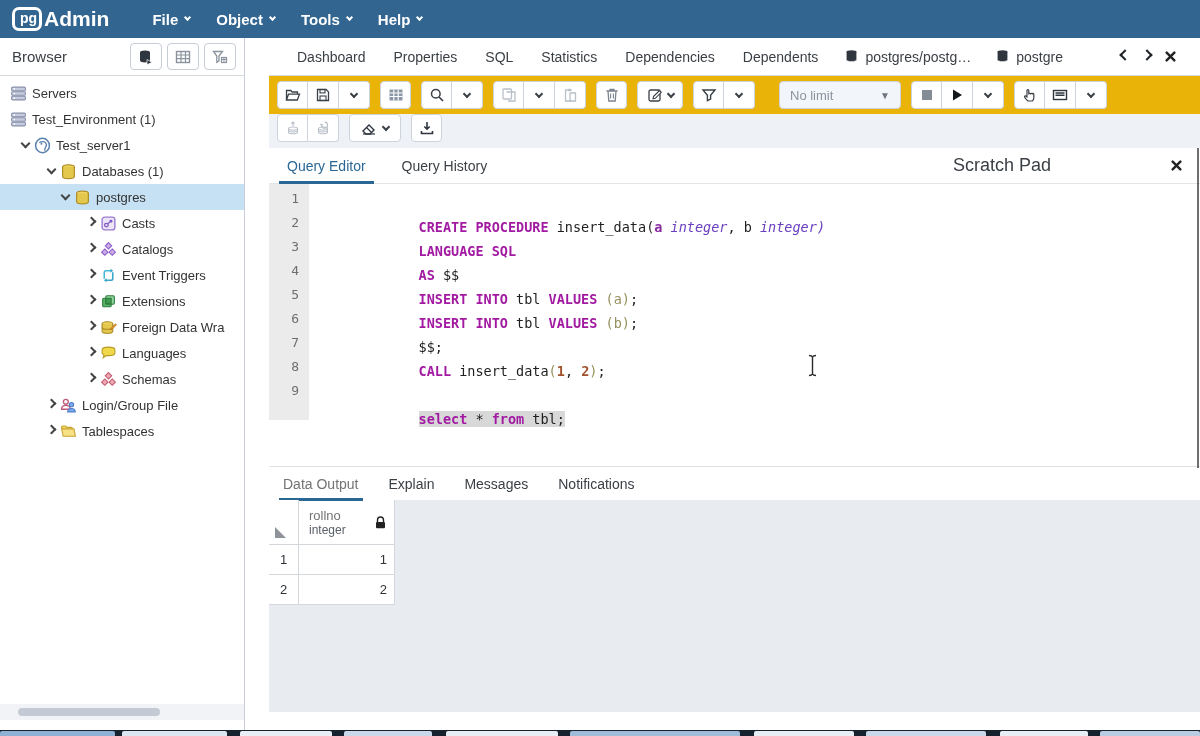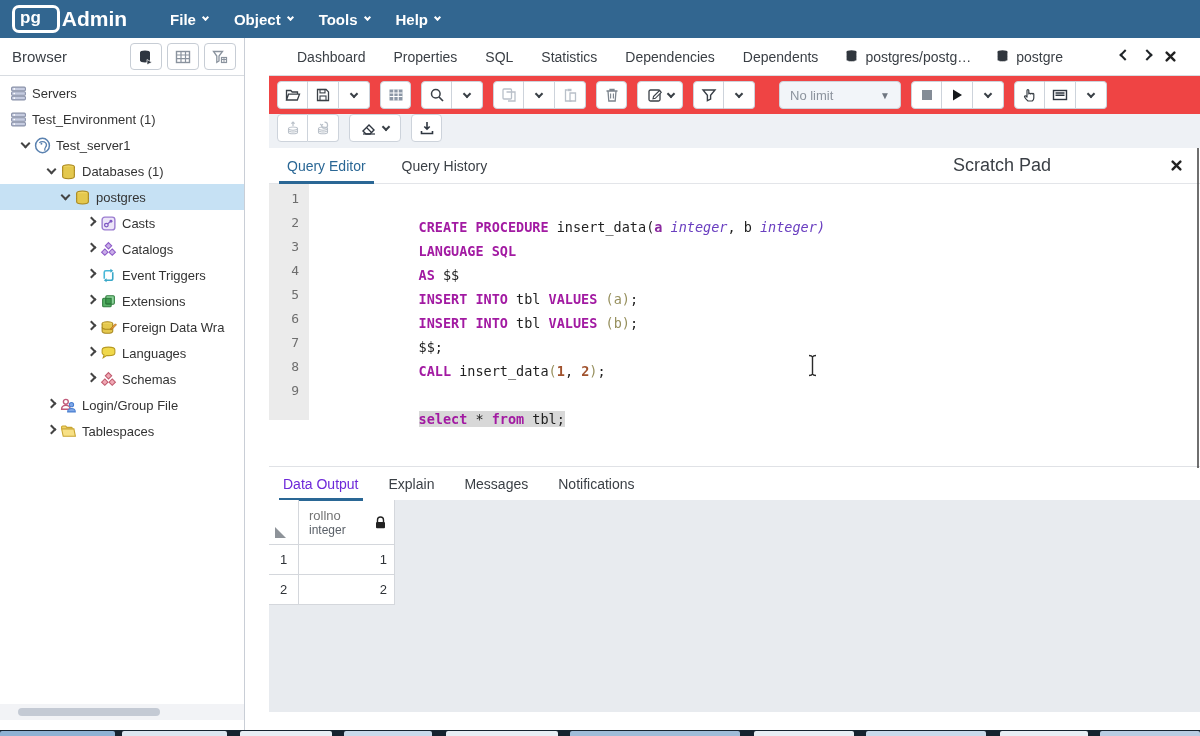--- a/index.html
+++ b/index.html
@@ -13,22 +13,22 @@
         transform:rotate(45deg); margin-top:-3px; }
   .cv.right { transform:rotate(-45deg); }
   .cv.left  { transform:rotate(135deg); }
   .cv.sm { width:5px; height:5px; border-width:2px; }
   .xicon { width:11px; height:11px; color:#222; }
 
   
   .menubar { height:38px; background:#326690; display:flex; align-items:center;
              color:#fff; flex:0 0 38px; }
   .logo { display:flex; align-items:center; margin:0 30px 0 12px; }
-  .logo-pg { border:3px solid #fff; border-radius:7px; padding:0 16px 2px 5px;
-             font-weight:bold; font-size:17px; letter-spacing:0; }
+  .logo-pg { border:3px solid #fff; border-radius:7px; padding:0 2px 2px 5px;
+             font-weight:bold; font-size:14px; letter-spacing:0; }
   .logo-admin { font-weight:bold; font-size:21px; margin-left:2px; }
   .menu-item { display:flex; align-items:center; gap:7px; padding:0 13px; height:38px;
                font-size:15px; font-weight:600; cursor:default; }
 
   
   .shell { flex:1 1 auto; display:flex; min-height:0;gap:24px; }
 
   
   .sidebar { width:245px; flex:0 0 245px; border-right:1px solid #C9CED6;
              display:flex; flex-direction:column; background:#fff; position:relative; }
@@ -58,21 +58,21 @@
 
   .main-tabs { height:38px; flex:0 0 38px; display:flex; align-items:center;
                border-bottom:1px solid #D8DCE1; padding:0 14px; gap:0; }
   .mtab { font-size:14px; color:#3A3F45; padding:0 14px; white-space:nowrap; cursor:default; }
   .dbtab { display:flex; align-items:center; gap:6px; font-size:14px; color:#3A3F45;
            padding:0 12px; white-space:nowrap; }
   .tabnav { margin-left:auto; display:flex; align-items:center; gap:14px; padding-right:10px; color:#1F2428; }
   .tabnav .cv { width:8px; height:8px; border-width:2.5px; }
 
   
-  .toolbar { height:38px; flex:0 0 38px; background:#ef4444; display:flex; align-items:center;
+  .toolbar { height:38px; flex:0 0 38px; background:#eab308; display:flex; align-items:center;
              padding:0 8px; gap:10px; }
   .toolbar2 { height:34px; flex:0 0 34px; background:#EEF1F5; display:flex; align-items:flex-start;
               padding:0 8px; gap:10px; }
   .bgroup { display:flex; }
   .tbtn { min-width:31px; height:28px; background:#fff; border:1px solid #CDD3DB;
           display:flex; align-items:center; justify-content:center; padding:0 6px; color:#3A4047; }
   .bgroup .tbtn + .tbtn { border-left:none; }
   .bgroup .tbtn:first-child { border-radius:4px 0 0 4px; }
   .bgroup .tbtn:last-child { border-radius:0 4px 4px 0; }
   .bgroup .tbtn:only-child { border-radius:4px; }
@@ -111,21 +111,21 @@
   .selband { background:#D8D8D8; }
   .ibeam { position:absolute; left:538px; top:170px; width:11px; height:23px; color:#2A2A2A; }
   .right-edge { position:absolute; right:1px; top:-36px; height:320px; width:2px;
                 background:#3F3F3F; opacity:.75; }
 
   
   .otabs { height:34px; flex:0 0 34px; display:flex; align-items:center; background:#fff;
            border-top:1px solid #E0E2E6; padding:0 14px; }
   .otab { font-size:14px; color:#3A3F45; margin-right:30px; height:34px; display:flex;
           align-items:center; position:relative; cursor:default; }
-  .otab.active { color:#6d28d9; }
+  .otab.active { color:#737373; }
   .otab.active::after { content:""; position:absolute; left:-4px; right:-4px; bottom:0;
                         height:3px; background:#2A6795; }
 
   
   .results { height:212px; flex:0 0 212px; background:#E8EBEF; }
   .rtable { display:inline-block; background:#fff; }
   .rrow { display:flex; }
   .rcell { background:#fff; border-right:1px solid #D4D7DC; border-bottom:1px solid #D4D7DC;
            font-size:13px; color:#2F3338; }
   .rhead .rcell { height:45px; }

